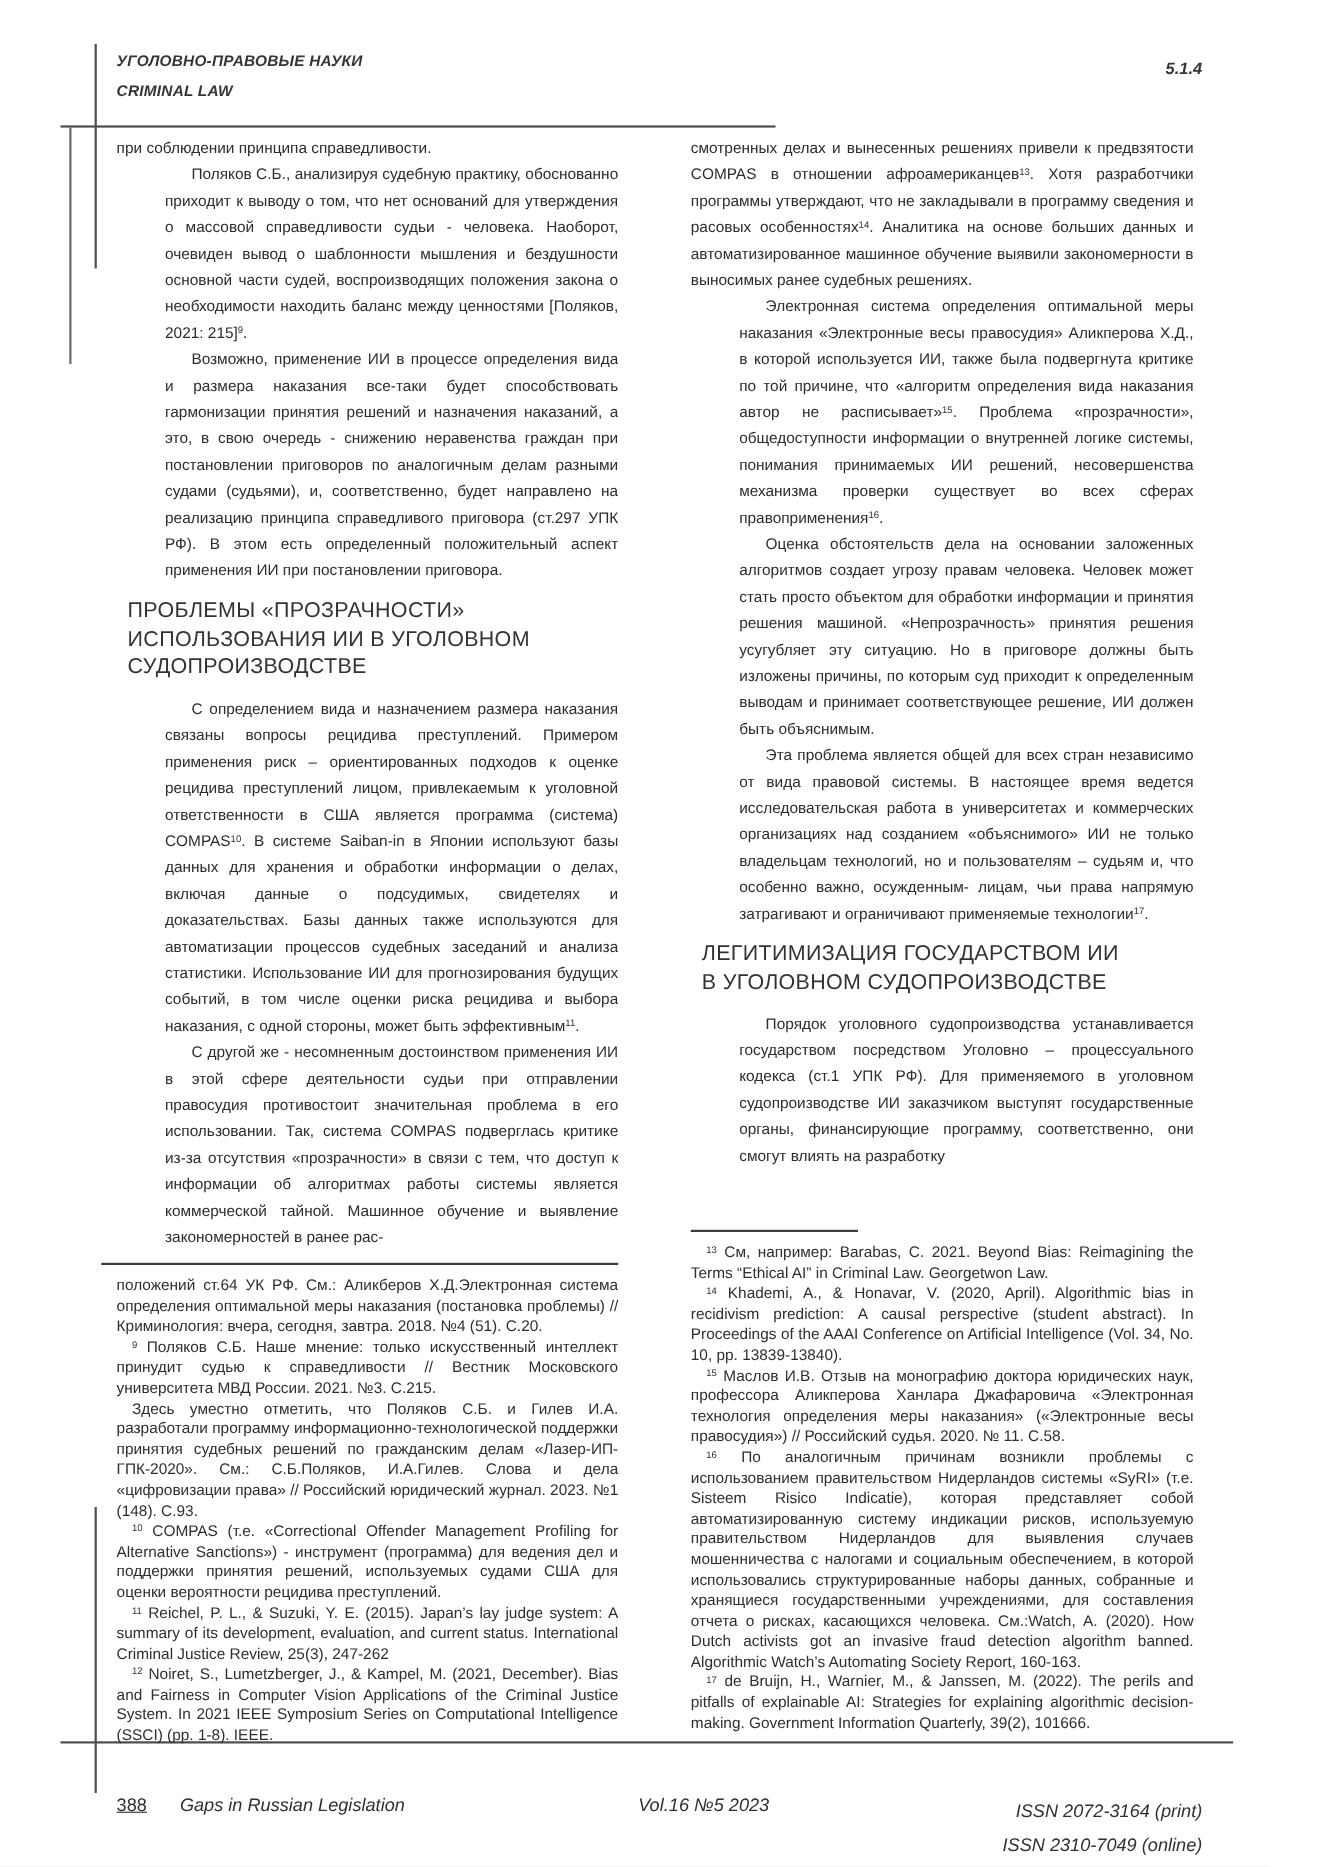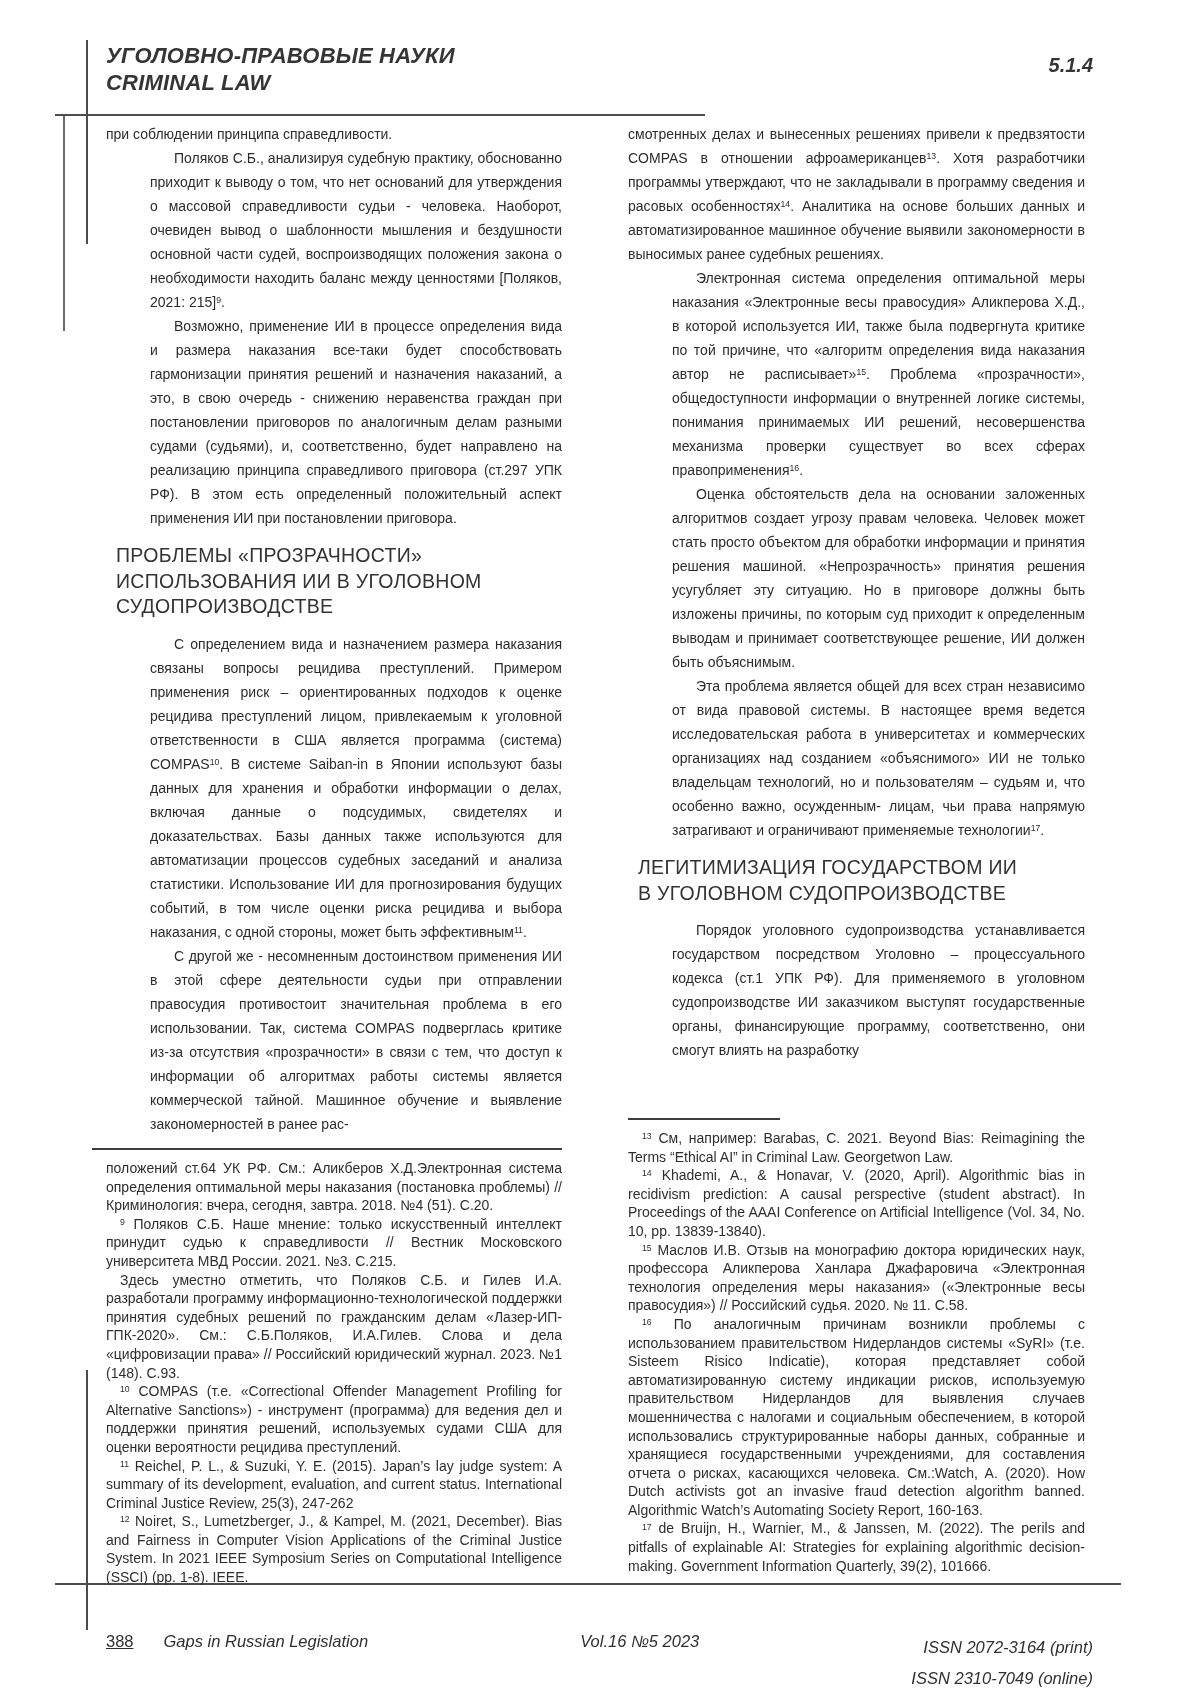--- a/index.html
+++ b/index.html
@@ -15,25 +15,25 @@
   .header-rule{position:absolute;left:55px;top:114px;width:650px;height:2px;background:#4c4c4c;}
   .footer-rule{position:absolute;left:55px;top:1583px;width:1066px;height:2px;background:#4c4c4c;}
   .mark-top{position:absolute;left:86px;top:40px;width:2px;height:204px;background:#4c4c4c;}
   .mark-left{position:absolute;left:63px;top:116px;width:2px;height:215px;background:#6a6a6a;}
   .mark-bottom{position:absolute;left:86px;top:1370px;width:2px;height:260px;background:#4c4c4c;}
 
   
   .rubric{
     position:absolute;left:106px;top:42px;
     font-style:italic;font-weight:bold;
-    font-size:22px;line-height:27px;color:#353535;letter-spacing:.2px;
+    font-size:14px;line-height:27px;color:#353535;letter-spacing:.2px;
   }
   .section-code{
     position:absolute;right:107px;top:54px;
-    font-style:italic;font-weight:bold;font-size:20px;color:#353535;
+    font-style:italic;font-weight:bold;font-size:15px;color:#353535;
   }
 
   
   .column{position:absolute;top:122px;}
   .column-left{left:106px;width:456px;}
   .column-right{left:628px;width:457px;}
   .body-block{overflow:hidden;}
   .column-left .body-block{height:1026px;}
   .column-right .body-block{height:996px;}
 

